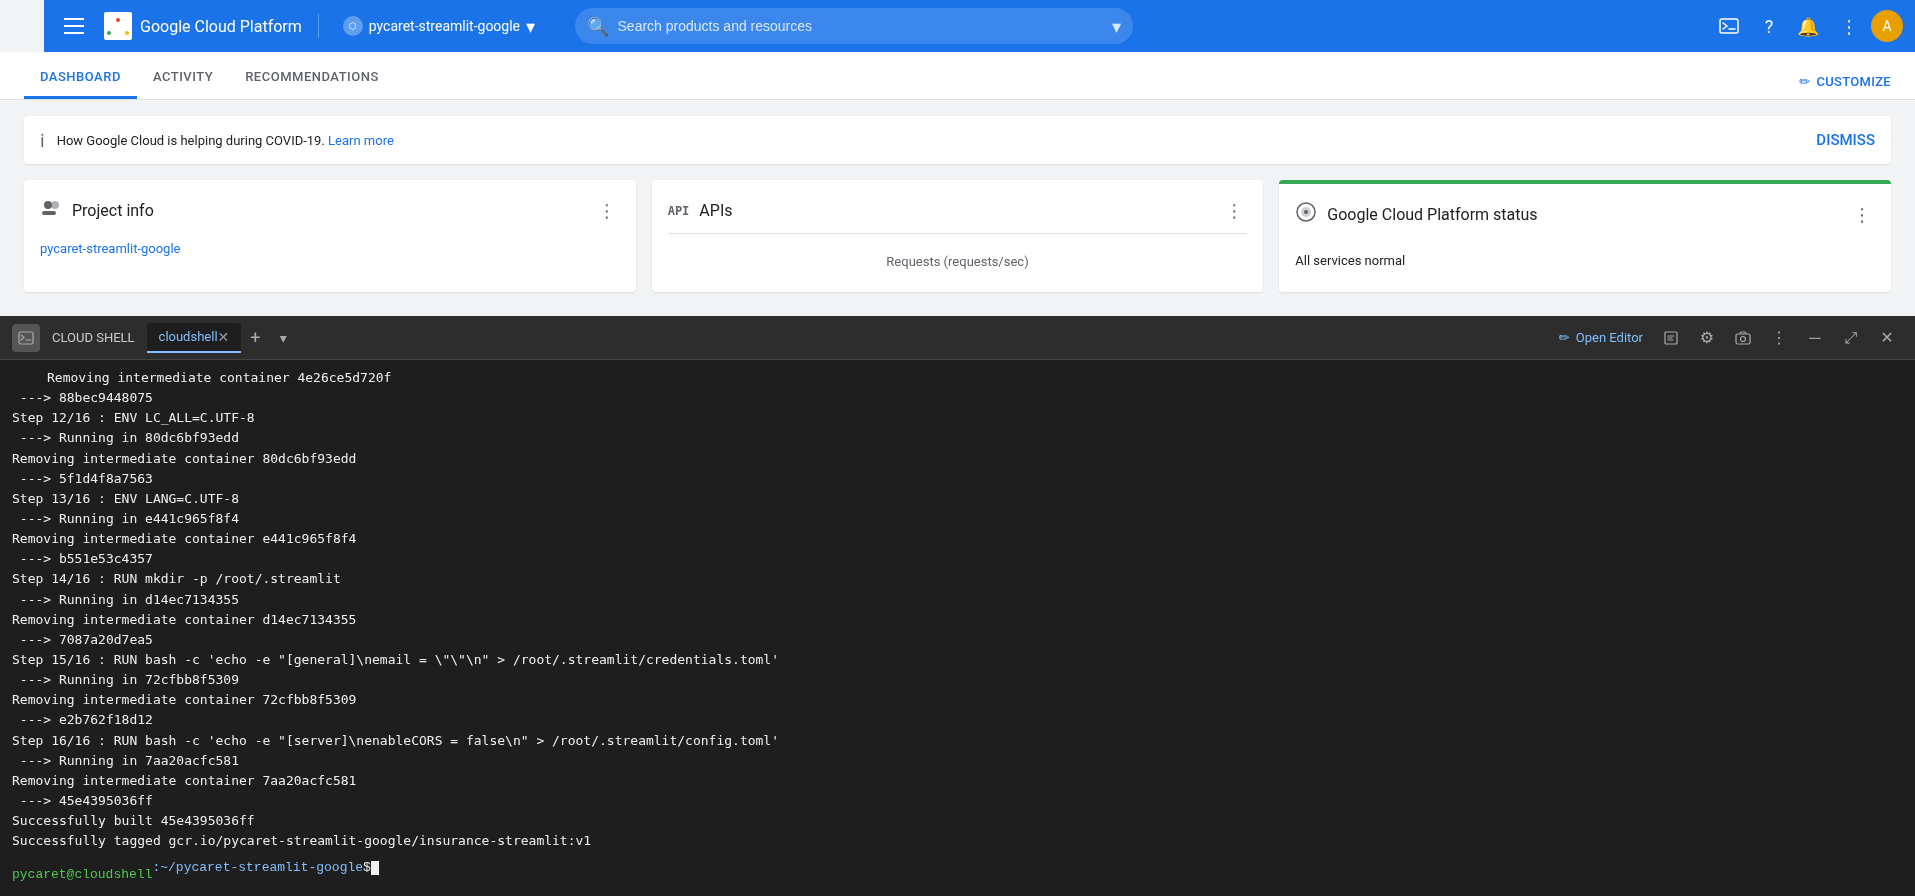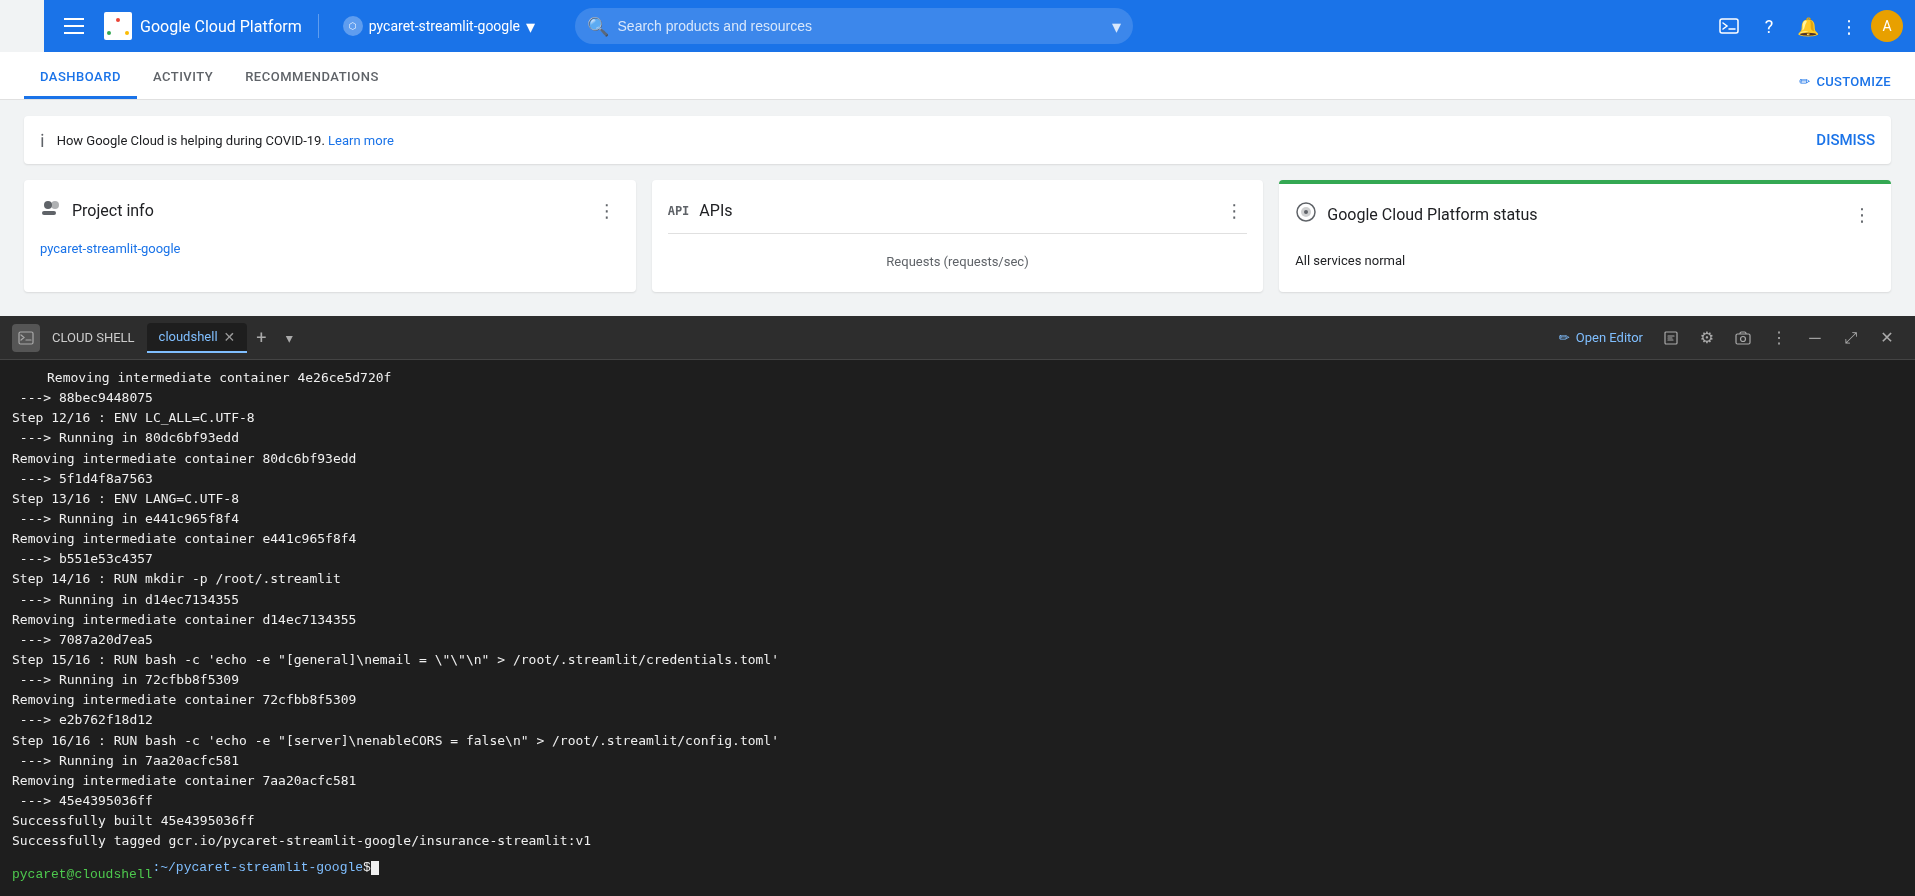--- a/index.html
+++ b/index.html
@@ -196,21 +196,21 @@
     .shell-icon {
       width: 28px; height: 28px;
       background: #555;
       border-radius: 4px;
       display: flex; align-items: center; justify-content: center;
       color: white; font-size: 12px;
     }
     .shell-label { font-size: 13px; color: #ccc; }
     .shell-tabs { display: flex; align-items: center; gap: 0; }
     .shell-tab {
-      display: flex; align-items: center; gap: 6px;
+      display: flex; align-items: center; 
       padding: 6px 12px;
       font-size: 13px;
       cursor: pointer;
       border-radius: 4px 4px 0 0;
       color: #ccc;
     }
     .shell-tab.active {
       background: #1e1e1e;
       color: #80bfff;
       border-bottom: 2px solid #80bfff;

